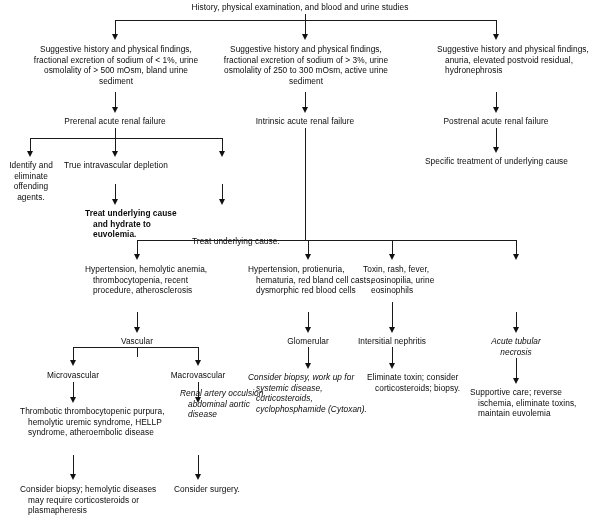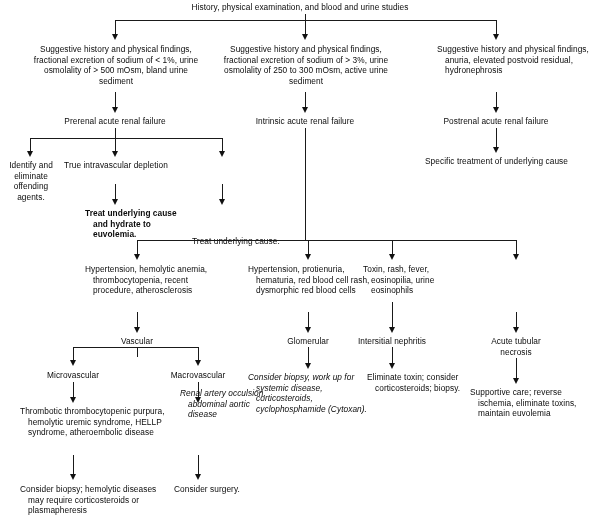--- a/index.html
+++ b/index.html
@@ -123,36 +123,36 @@
   <div class="vline" style="left:137px; top:240px; height:15px;"></div>
   <div class="arrow" style="left:134px; top:254px;"></div>
   <div class="vline" style="left:308px; top:240px; height:15px;"></div>
   <div class="arrow" style="left:305px; top:254px;"></div>
   <div class="vline" style="left:392px; top:240px; height:15px;"></div>
   <div class="arrow" style="left:389px; top:254px;"></div>
   <div class="vline" style="left:516px; top:240px; height:15px;"></div>
   <div class="arrow" style="left:513px; top:254px;"></div>
 
   <div class="node hang lft" style="left:85px; top:264px; width:135px;">Hypertension, hemolytic anemia, thrombocytopenia, recent procedure, atherosclerosis</div>
-  <div class="node hang lft" style="left:248px; top:264px; width:120px;">Hypertension, protienuria, hematuria, red blood cell rash, dysmorphic red blood cells</div>
+  <div class="node hang lft" style="left:248px; top:264px; width:120px;">Hypertension, protienuria, hematuria, red bland cell casts, dysmorphic red blood cells</div>
   <div class="node hang lft" style="left:363px; top:264px; width:98px;">Toxin, rash, fever, eosinopilia, urine eosinophils</div>
 
   <div class="vline" style="left:137px; top:312px; height:16px;"></div>
   <div class="arrow" style="left:134px; top:327px;"></div>
   <div class="vline" style="left:308px; top:312px; height:16px;"></div>
   <div class="arrow" style="left:305px; top:327px;"></div>
   <div class="vline" style="left:392px; top:302px; height:26px;"></div>
   <div class="arrow" style="left:389px; top:327px;"></div>
   <div class="vline" style="left:516px; top:312px; height:16px;"></div>
   <div class="arrow" style="left:513px; top:327px;"></div>
 
   <div class="node ctr" style="left:100px; top:336px; width:74px;">Vascular</div>
   <div class="node ctr" style="left:270px; top:336px; width:76px;">Glomerular</div>
   <div class="node ctr" style="left:348px; top:336px; width:88px;">Intersitial nephritis</div>
-  <div class="node ctr" style="left:478px; top:336px; width:76px;">Acute tubular necrosis</div>
+  <div class="node ctr" style="left:478px; top:336px; width:76px;font-style:italic;">Acute tubular necrosis</div>
 
   <div class="vline" style="left:137px; top:347px; height:10px;"></div>
   <div class="hline" style="left:73px; top:347px; width:126px;"></div>
   <div class="vline" style="left:73px; top:347px; height:14px;"></div>
   <div class="arrow" style="left:70px; top:360px;"></div>
   <div class="vline" style="left:198px; top:347px; height:14px;"></div>
   <div class="arrow" style="left:195px; top:360px;"></div>
 
   <div class="vline" style="left:308px; top:347px; height:17px;"></div>
   <div class="arrow" style="left:305px; top:363px;"></div>

